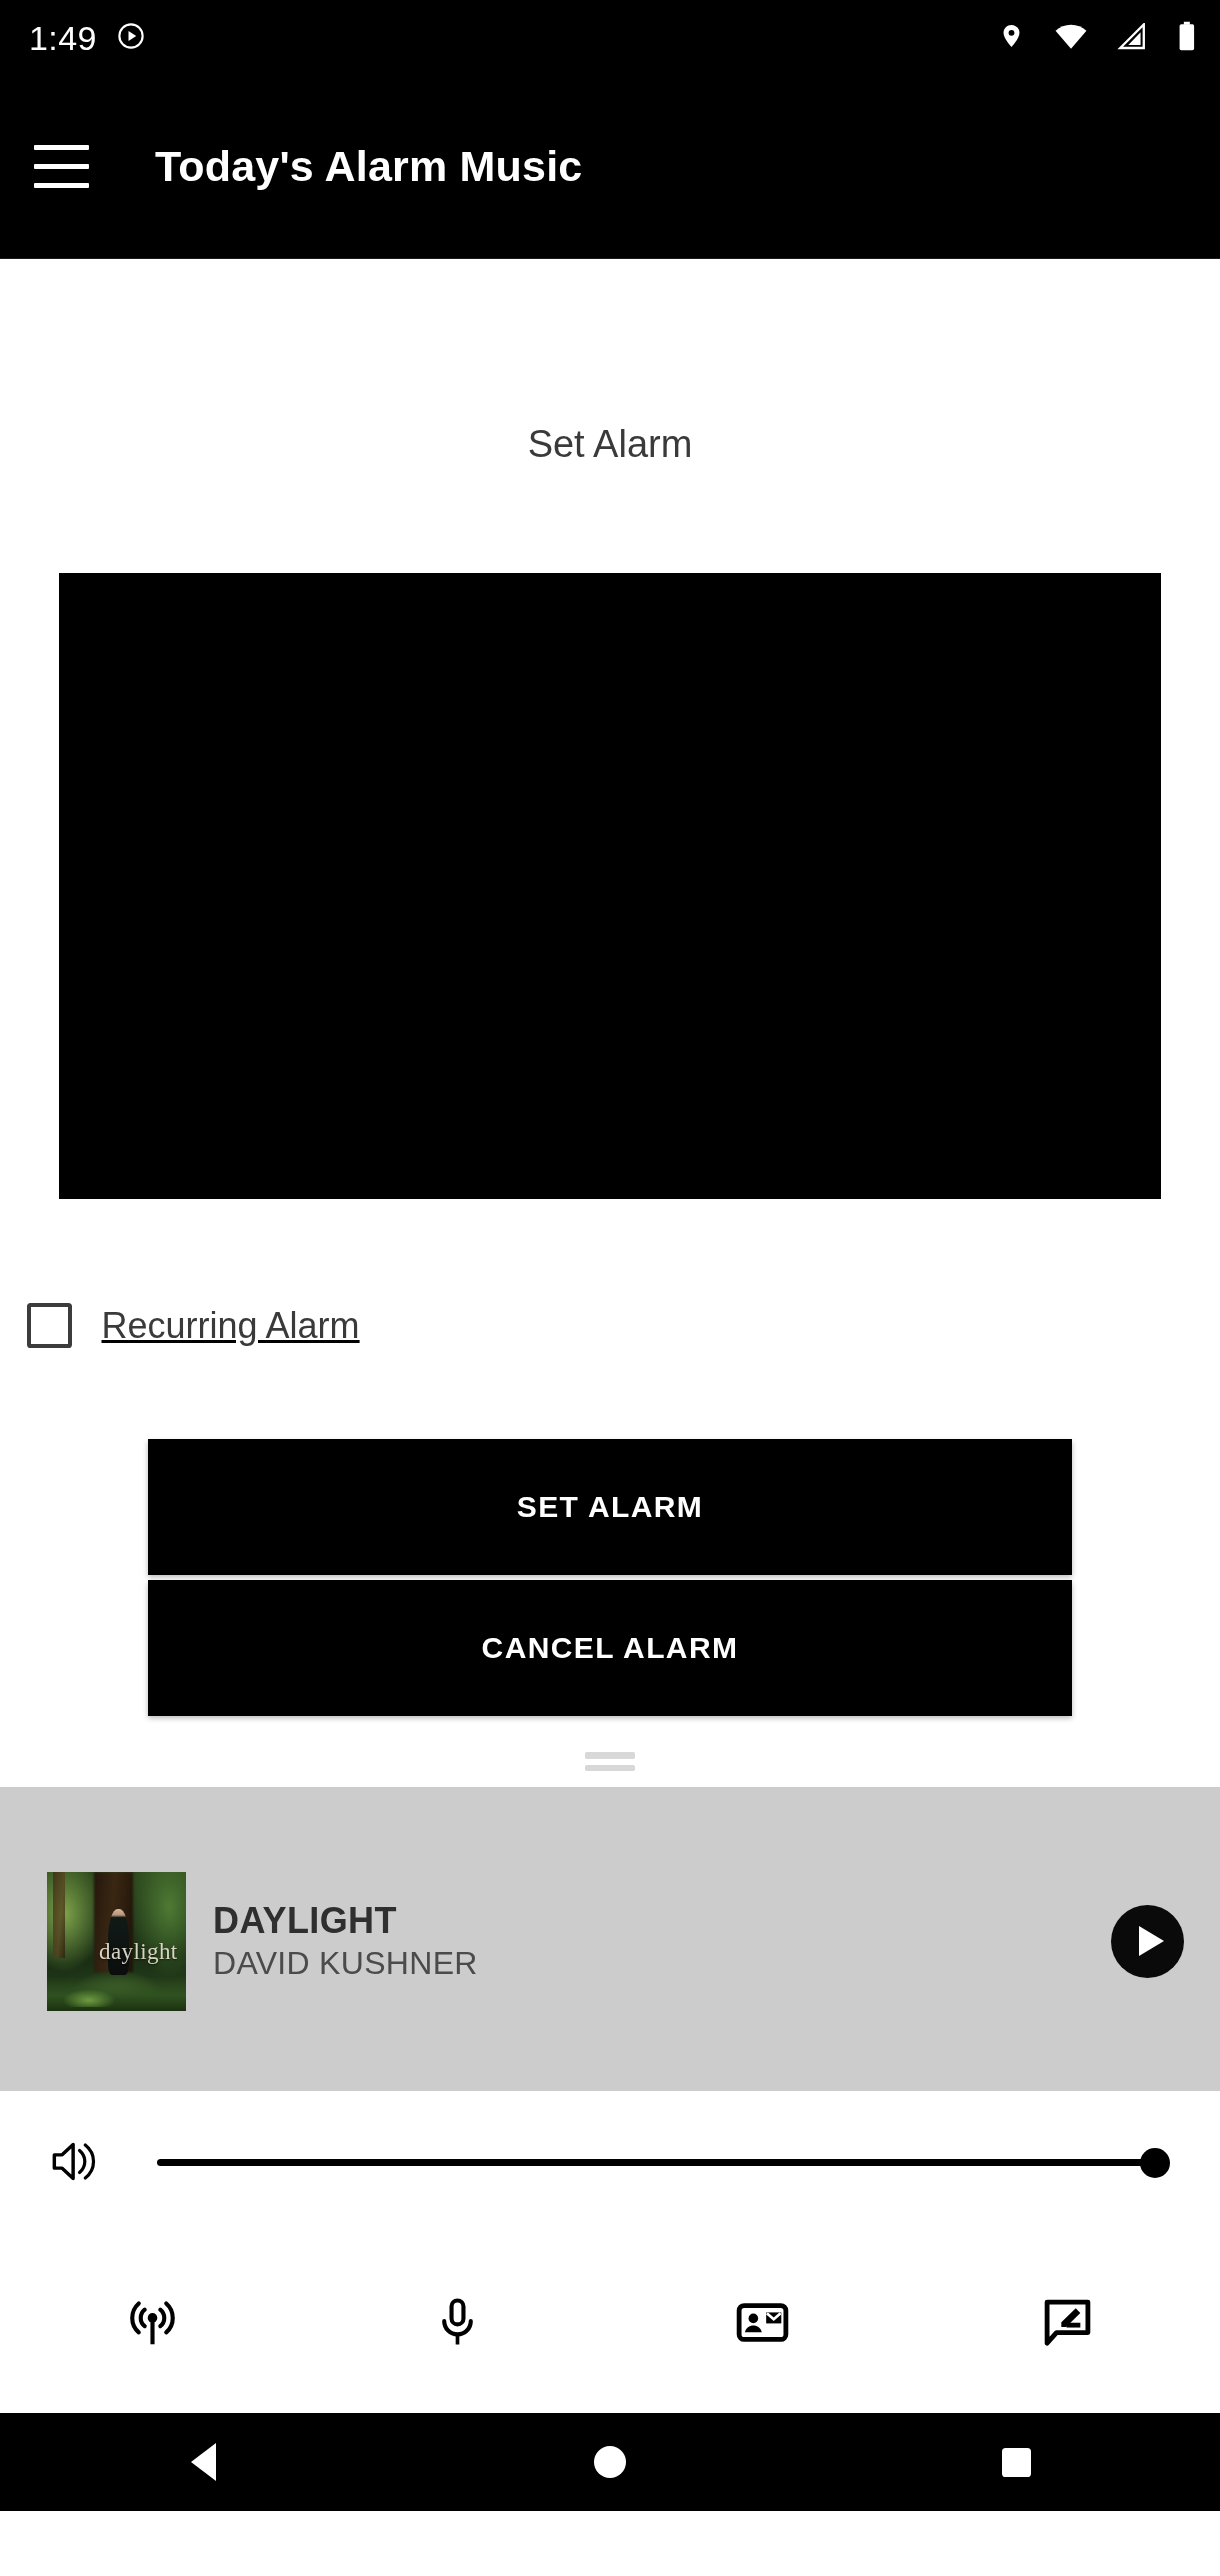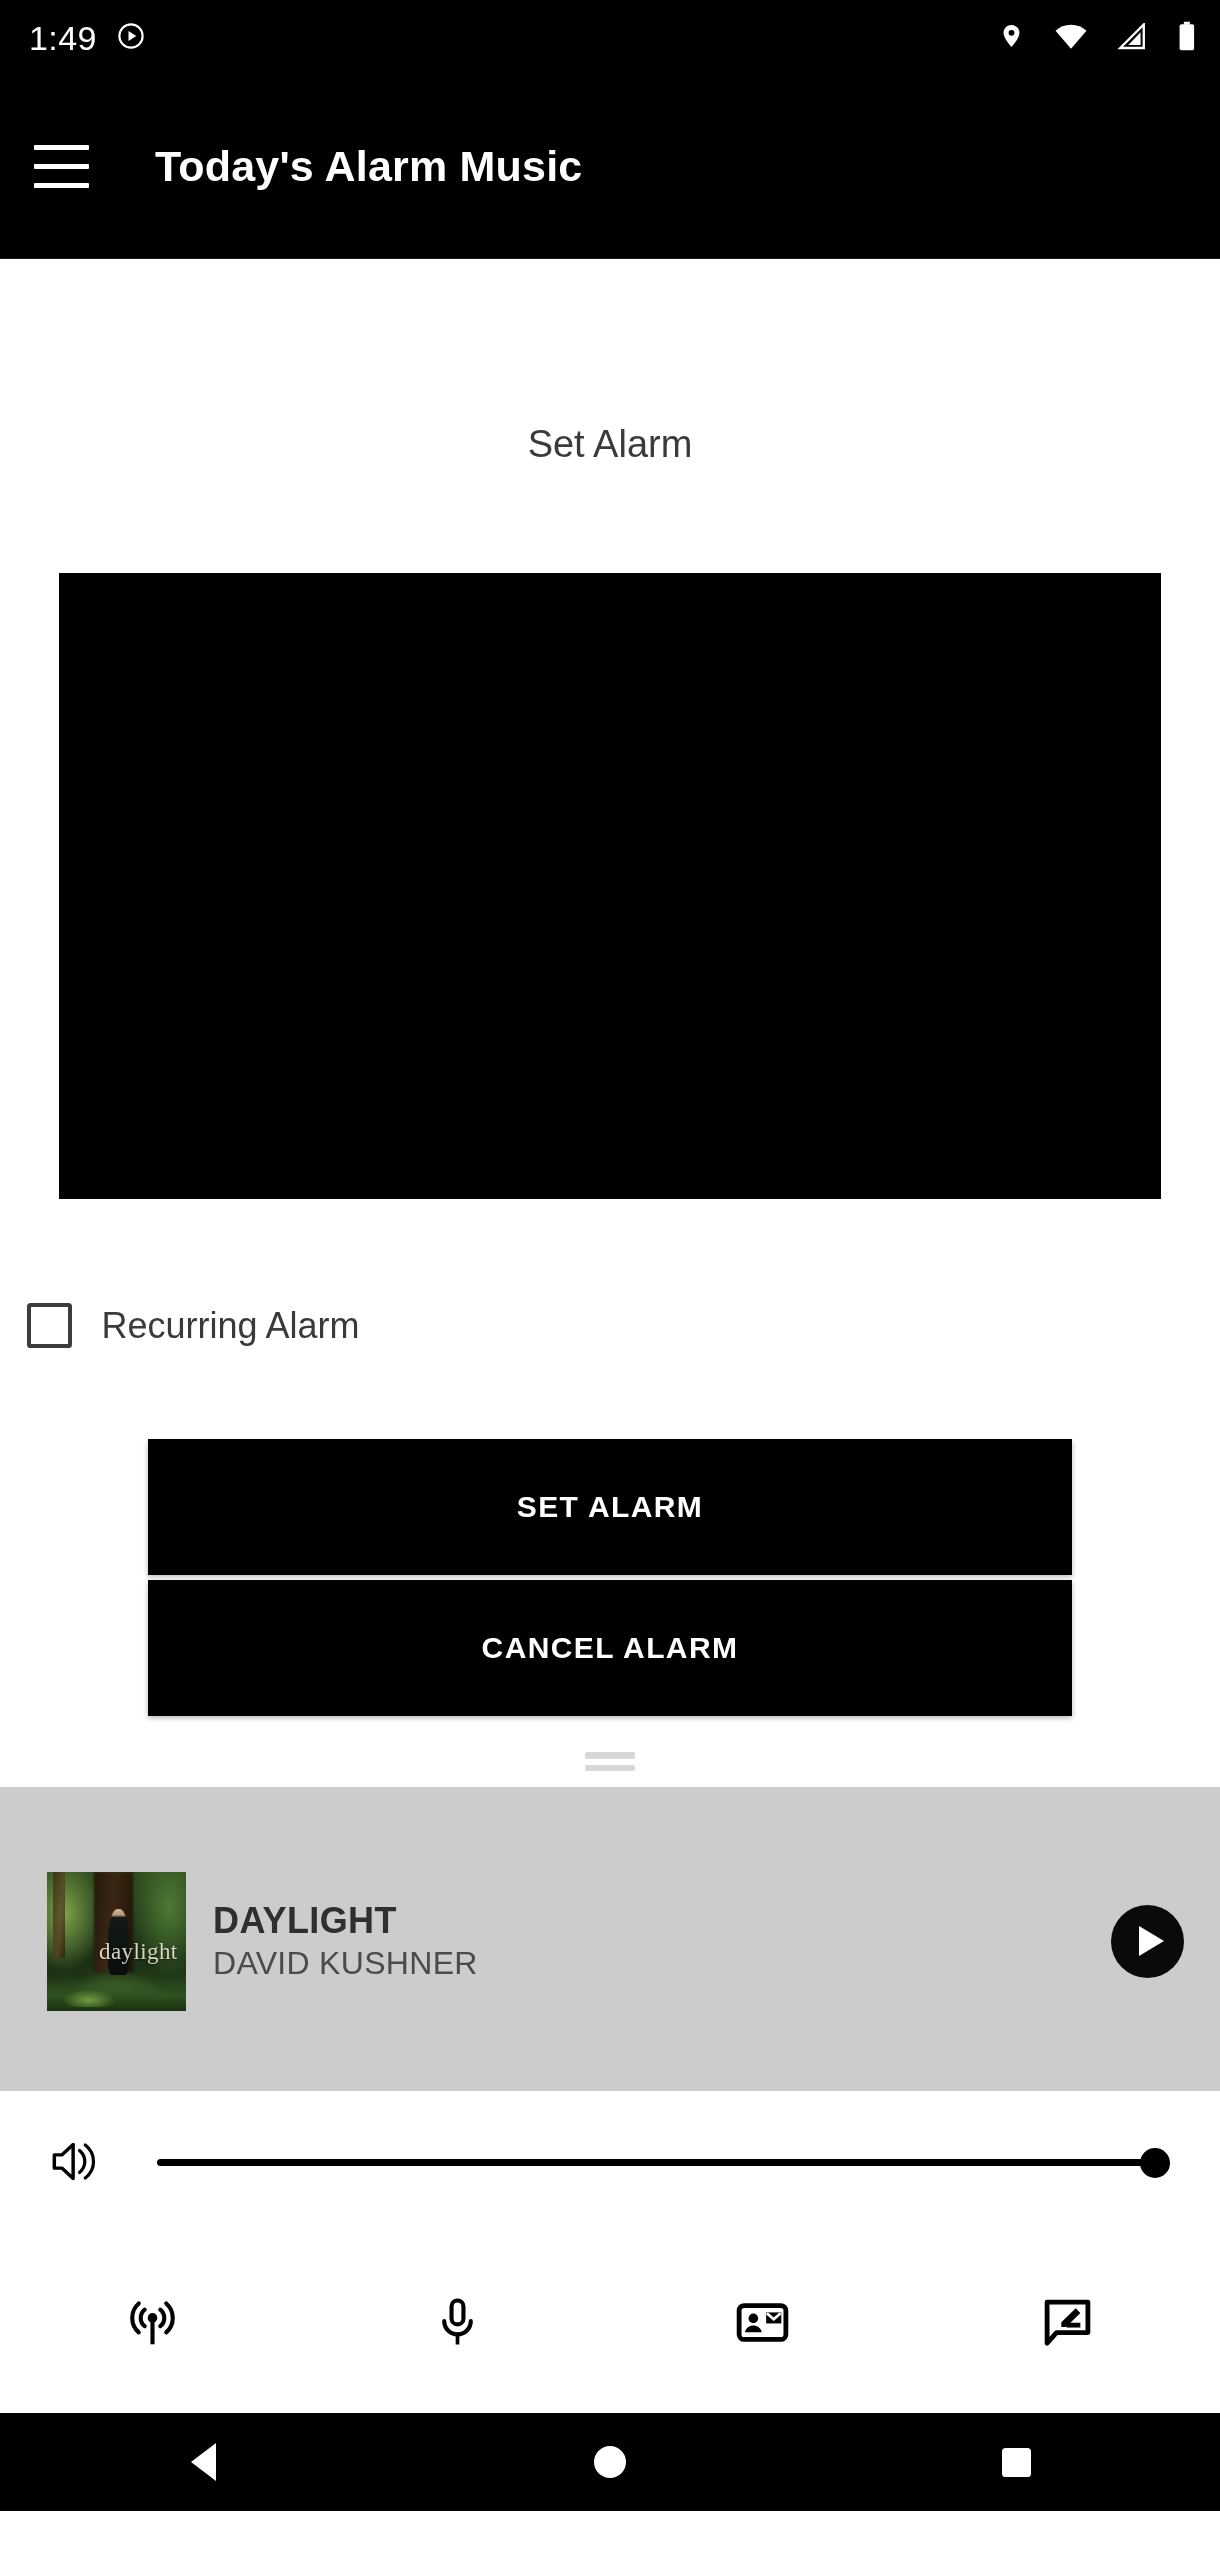--- a/index.html
+++ b/index.html
@@ -77,20 +77,21 @@
   .time-picker {
     margin: 71px 59px 0 59px;
     height: 626px;
     background: #000000;
   }
 
   .checkbox-row {
     display: flex; align-items: center;
     margin: 68px 0 0 27px;
     cursor: pointer;
+    text-decoration: underline;
   }
   .checkbox-box {
     width: 45px; height: 45px;
     border: 4.5px solid #3c3c3c;
     border-radius: 3.6px;
     background: #ffffff;
     flex: 0 0 auto;
   }
   .checkbox-label {
     margin-left: 29.5px;

